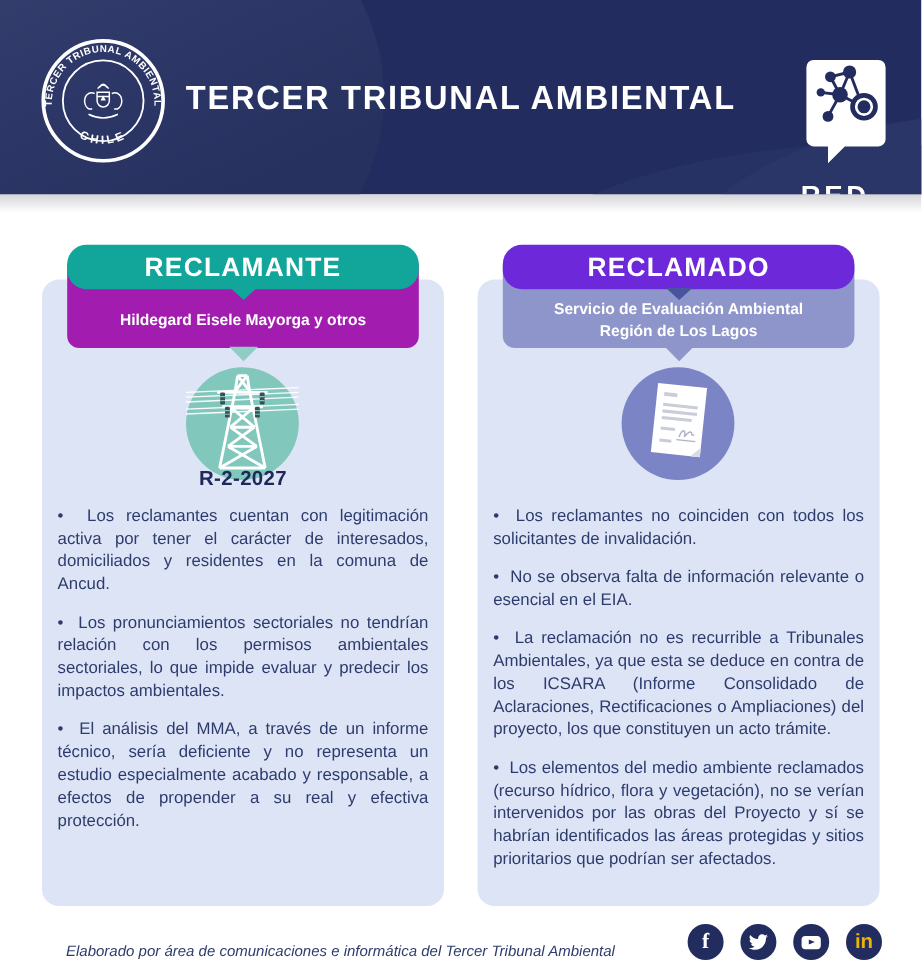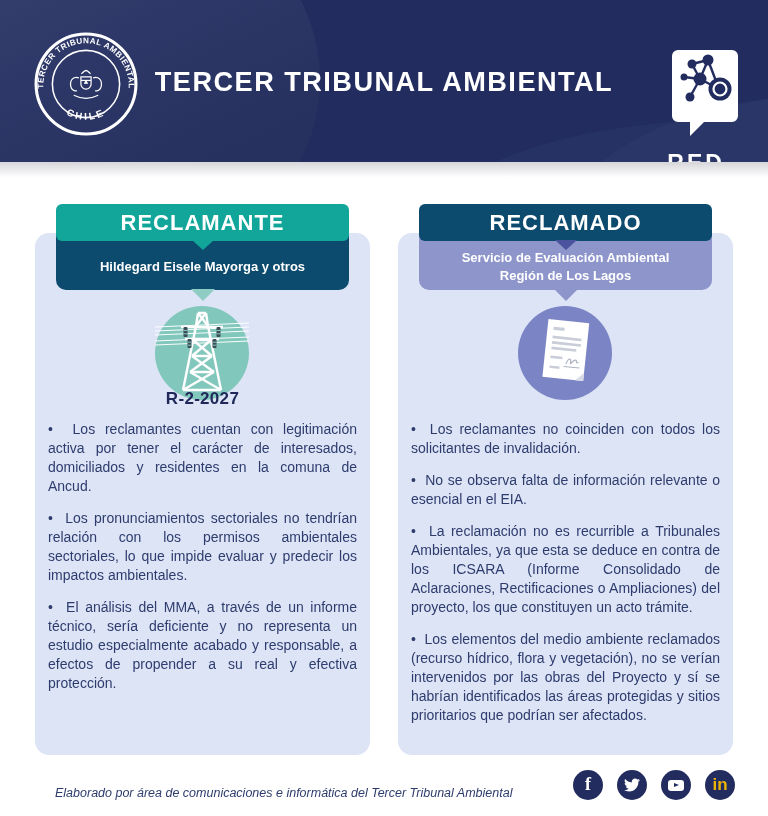--- a/index.html
+++ b/index.html
@@ -27,33 +27,33 @@
   .card { position:absolute; top:233px; width:335px; height:522px; background:#dce4f6; border-radius:14px; }
   .card-left  { left:35px; }
   .card-right { left:398px; }
 
   .pill-sub { position:absolute; left:21px; top:-21px; width:293px; height:78px; border-radius:10px;
               z-index:2; display:flex; align-items:center; justify-content:center; padding-top:32px;
               color:#ffffff; font-weight:bold; font-size:13px; text-align:center; line-height:1.35;
               white-space:pre-line; }
   .pill-sub::after { content:""; position:absolute; bottom:-11px; left:50%; transform:translateX(-50%);
               border-left:12px solid transparent; border-right:12px solid transparent; }
-  .pill-sub.teal { background:#0c4a6e; }
+  .pill-sub.teal { background:#a21caf; }
   .pill-sub.teal::after { border-top:12px solid #8fccc4; }
   .pill-sub.purple { background:#8d95ca; }
   .pill-sub.purple::after { border-top:12px solid #8d95ca; }
 
-  .pill-header { position:absolute; left:21px; top:-29px; width:293px; height:37px; border-radius:6px;
+  .pill-header { position:absolute; left:21px; top:-29px; width:293px; height:37px; border-radius:16px;
               z-index:3; display:flex; align-items:center; justify-content:center;
               color:#ffffff; font-weight:bold; font-size:22px; letter-spacing:1px; }
   .pill-header::after { content:""; position:absolute; bottom:-9px; left:50%; transform:translateX(-50%);
               border-left:11px solid transparent; border-right:11px solid transparent; }
   .pill-header.teal { background:#12a69a; }
   .pill-header.teal::after { border-top:10px solid #12a69a; }
-  .pill-header.purple { background:#0c4a6e; }
+  .pill-header.purple { background:#6d28d9; }
   .pill-header.purple::after { border-top:10px solid #4a549e; }
 
   .icon-circle { position:absolute; top:73px; left:120px; width:94px; height:94px; border-radius:50%;
                  display:flex; align-items:center; justify-content:center; }
   .icon-circle.teal { background:#82c7bc; }
   .icon-circle.purple { background:#7b84c5; }
 
   .case-number { position:absolute; top:156px; left:0; width:100%; text-align:center;
                  color:#1f2858; font-weight:bold; font-size:17px; letter-spacing:0.3px; }
 

